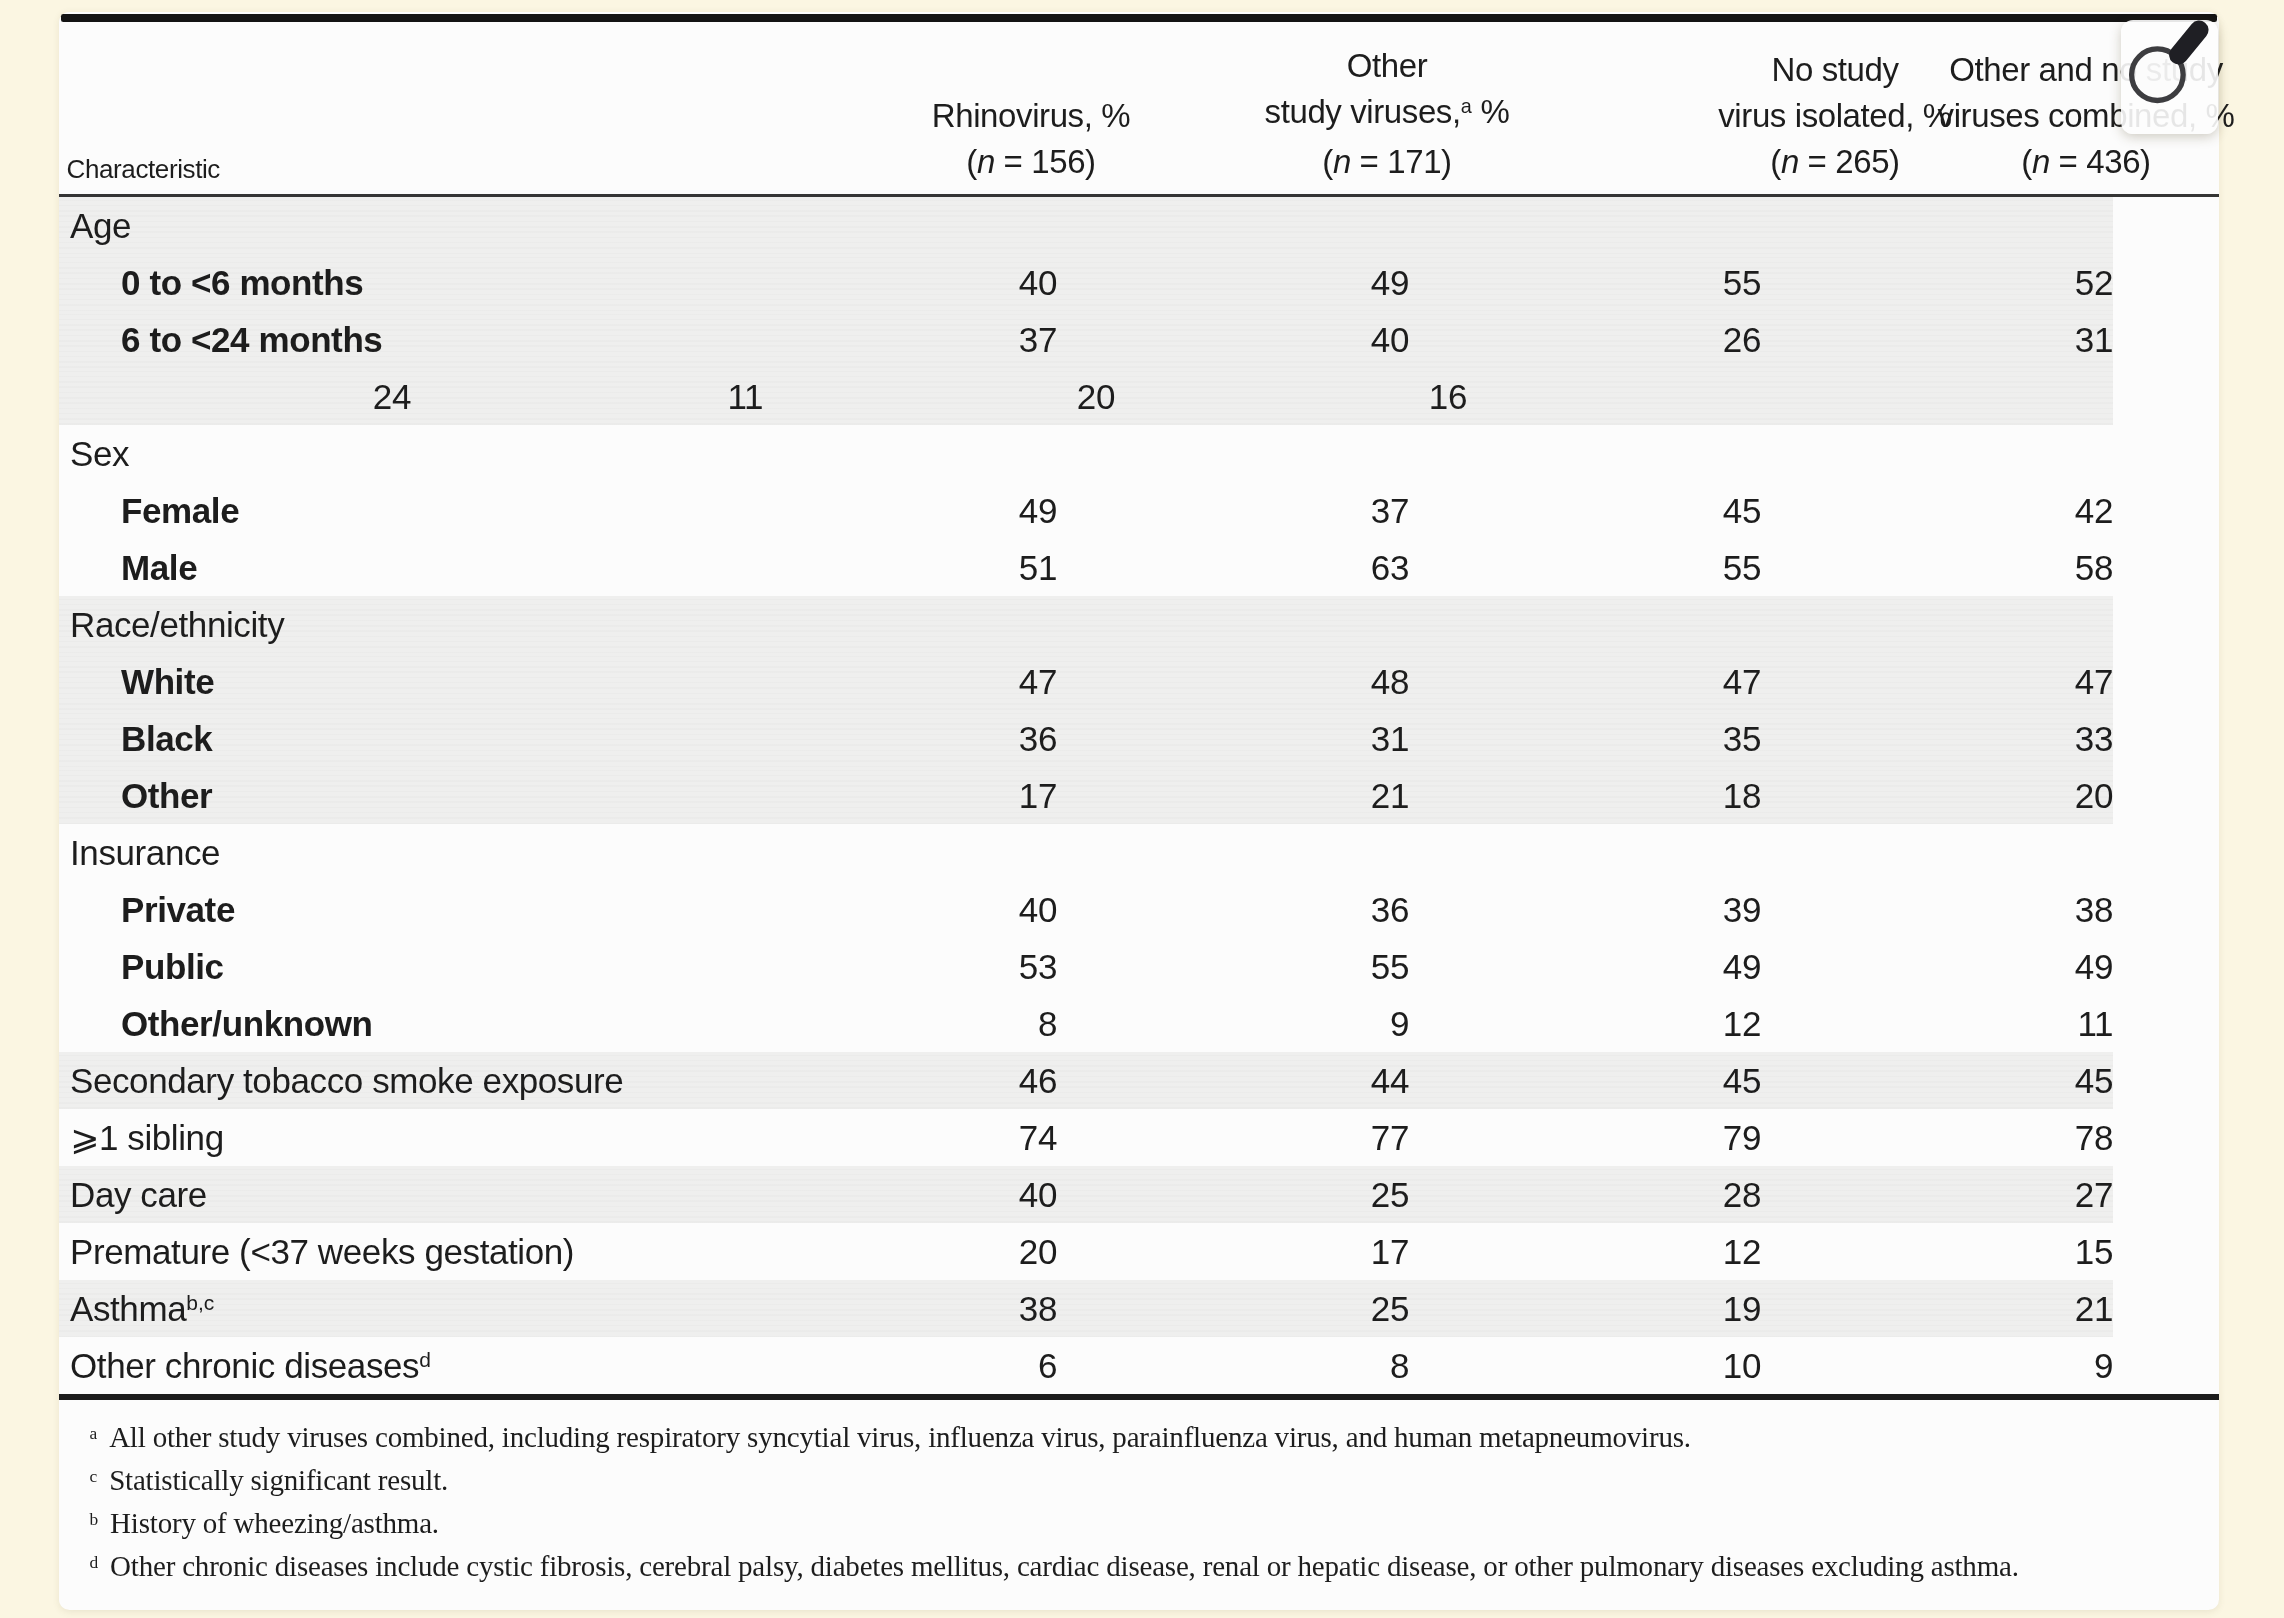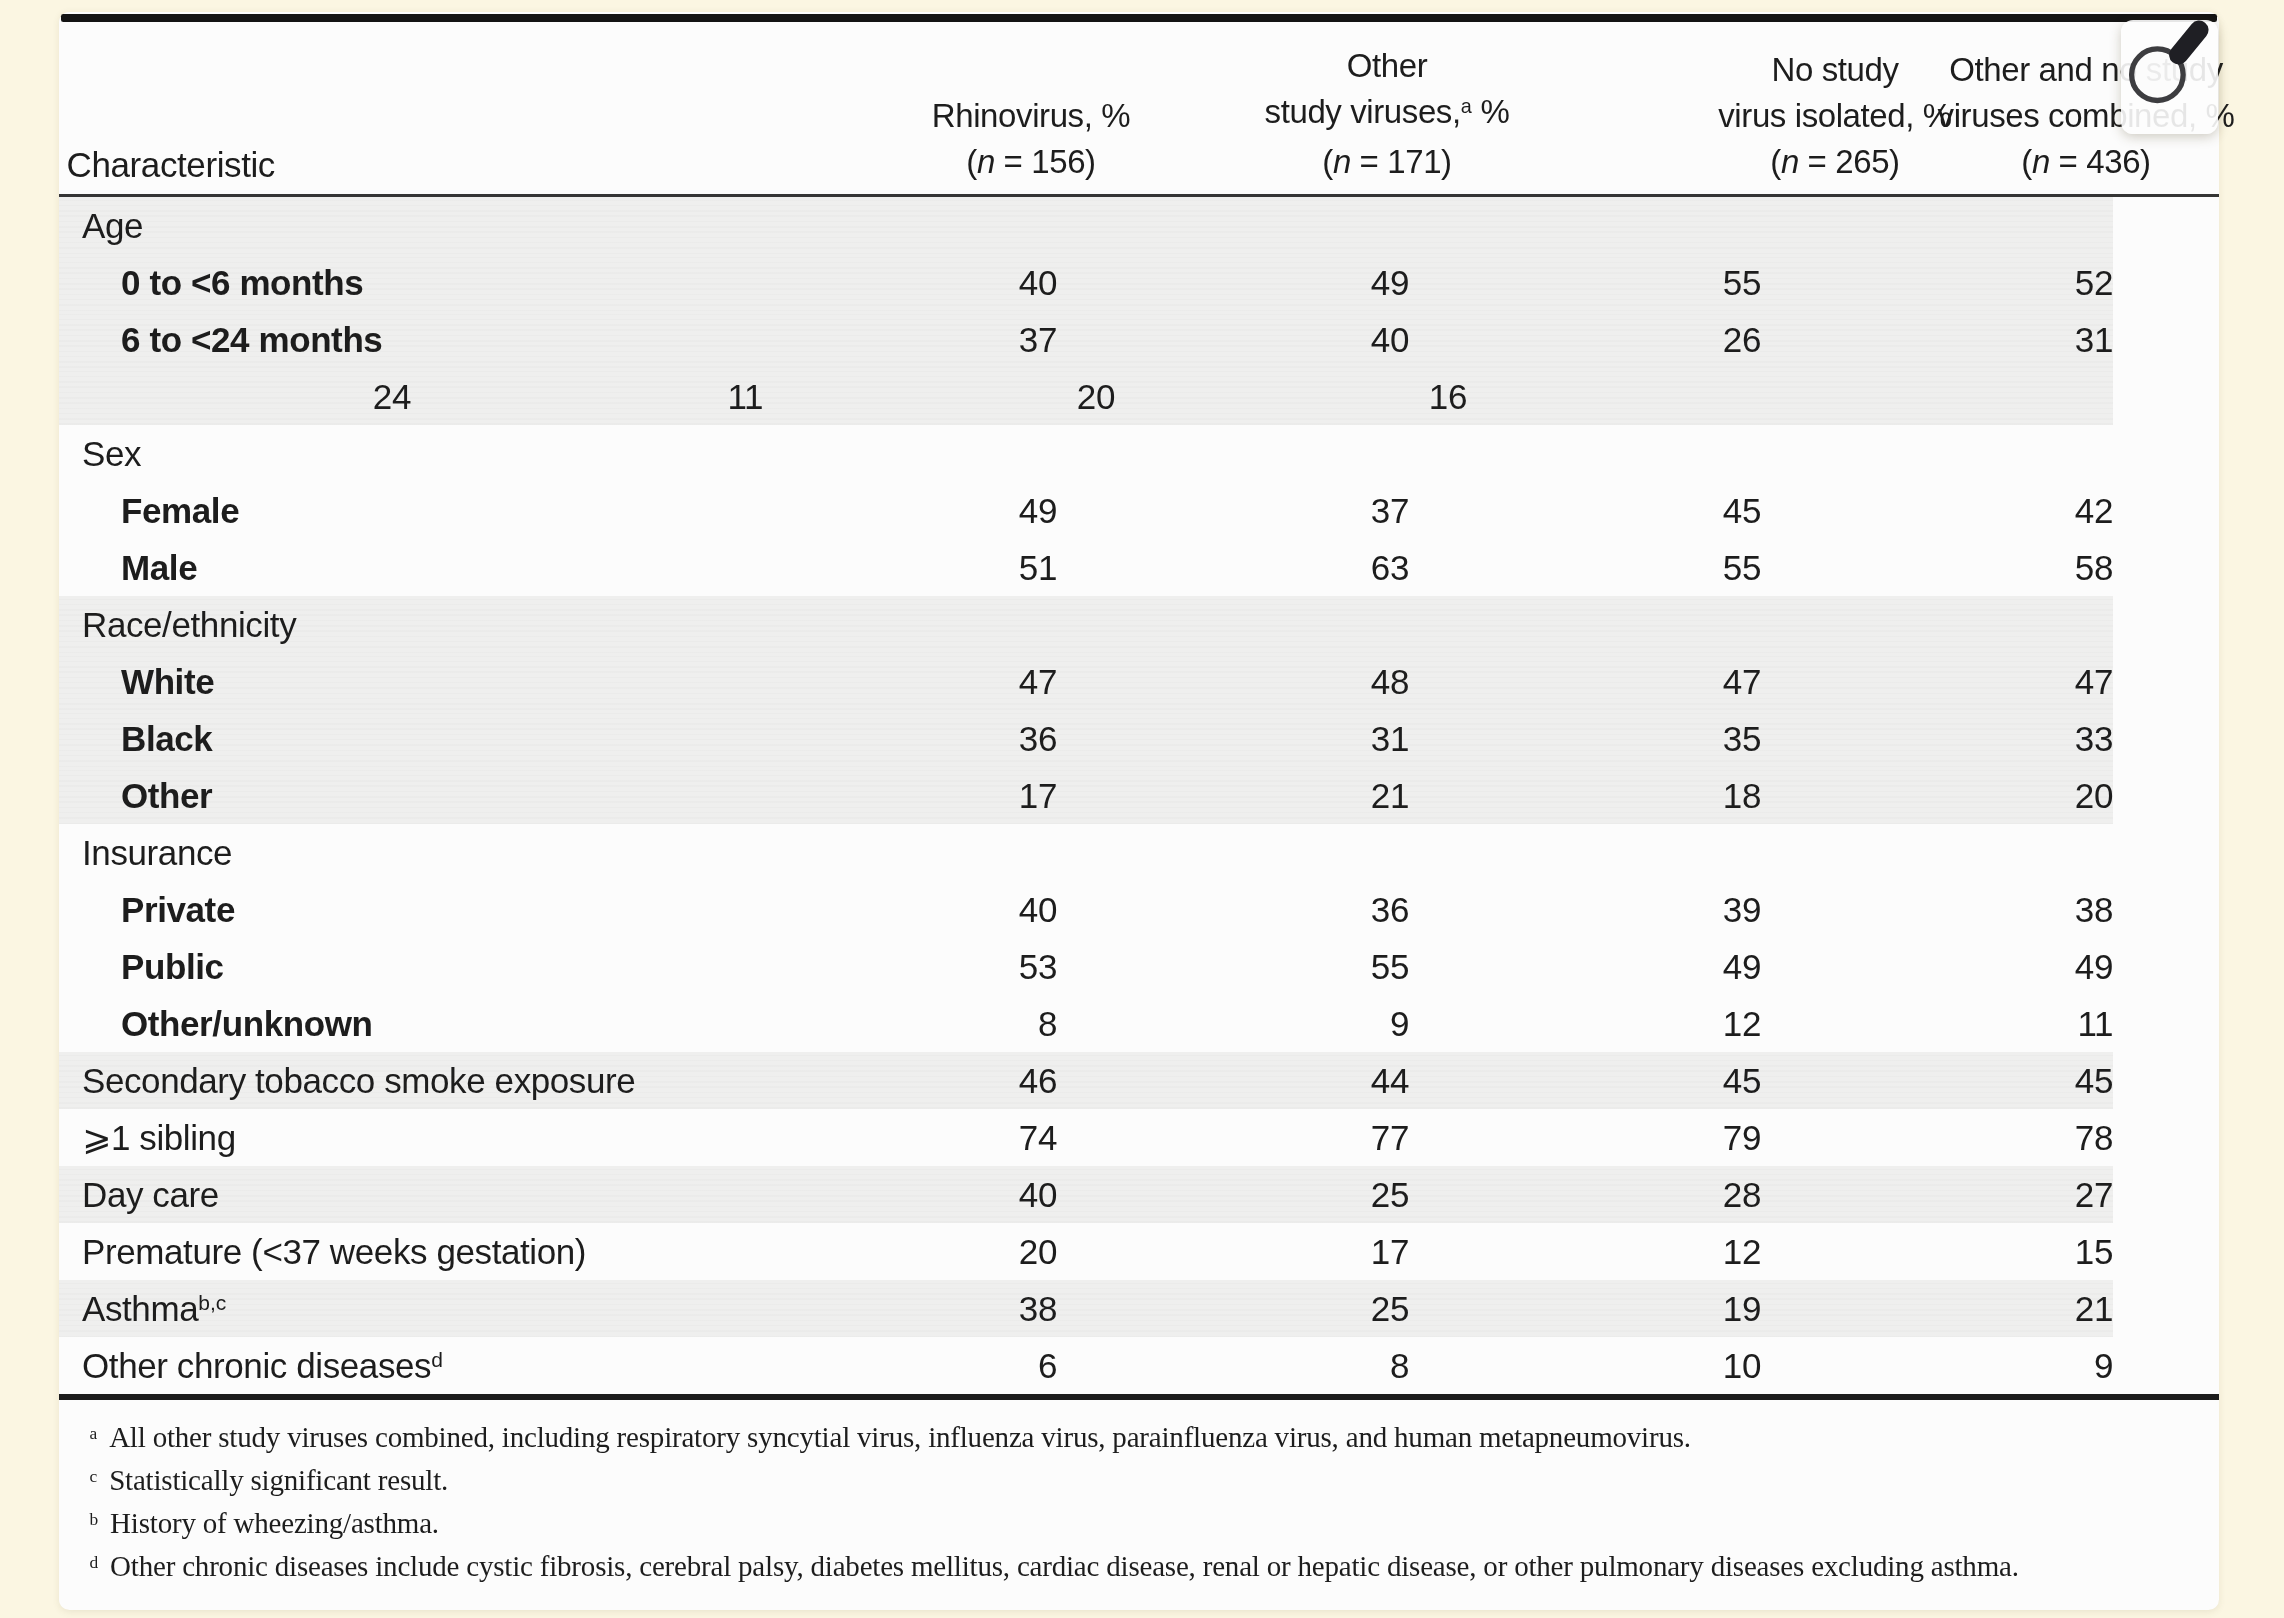--- a/index.html
+++ b/index.html
@@ -17,41 +17,41 @@
   }
   .toprule{
     position:absolute;left:1.5px;top:2.3px;width:2156px;height:7.6px;
     background:#141414;border-radius:2.3px;
   }
   
   .thead{
     position:relative;height:172px;margin-top:10px;
     border-bottom:3.8px solid #353535;
   }
-  .hchar{position:absolute;left:7.6px;bottom:9px;font-size:35px;letter-spacing:-0.4px;}
+  .hchar{position:absolute;left:7.6px;bottom:9px;font-size:26px;letter-spacing:-0.4px;}
   .hcol{
     position:absolute;bottom:9px;transform:translateX(-50%);
     text-align:center;font-size:33px;line-height:46px;white-space:nowrap;
     letter-spacing:-0.4px;
   }
   .hcol:nth-child(2){left:972px;}
   .hcol:nth-child(3){left:1328px;}
   .hcol:nth-child(4){left:1776px;}
   .hcol:nth-child(5){left:2027px;}
   .hn i{font-style:italic;}
   .sup{font-size:.6em;position:relative;top:-.5em;letter-spacing:0;}
   
   .tbody{padding-right:106px;}
   .trow{display:flex;align-items:center;height:57px;font-size:35px;letter-spacing:-0.4px;}
   .trow.shade{
     background:#efefee;
     background-image:repeating-linear-gradient(0deg,rgba(0,0,0,.014) 0 1.5px,rgba(255,255,255,0) 1.5px 5.3px);
   }
   .cell{flex:none;}
-  .cell.label{flex:1 1 auto;padding-left:23px;white-space:nowrap;}
+  .cell.label{flex:1 1 auto;padding-left:11px;white-space:nowrap;}
   .cell.label.indent{padding-left:62px;font-weight:bold;}
   .cell.num{width:352px;text-align:right;font-variant-numeric:tabular-nums;}
   
   .bottomrule{height:6px;background:#1c1c1c;}
   .fnotes{padding:18px 7.6px 0 4.6px;font-size:29px;line-height:39px;letter-spacing:-0.2px;}
   .fnote{margin:0;text-indent:26px;text-align:justify;font-family:Liberation Serif, serif;}
   .fsup{font-size:.6em;position:relative;top:-.45em;margin-right:12px;}
   
   .cursor-badge{
     position:absolute;top:7.6px;right:1.5px;width:97px;height:114px;

